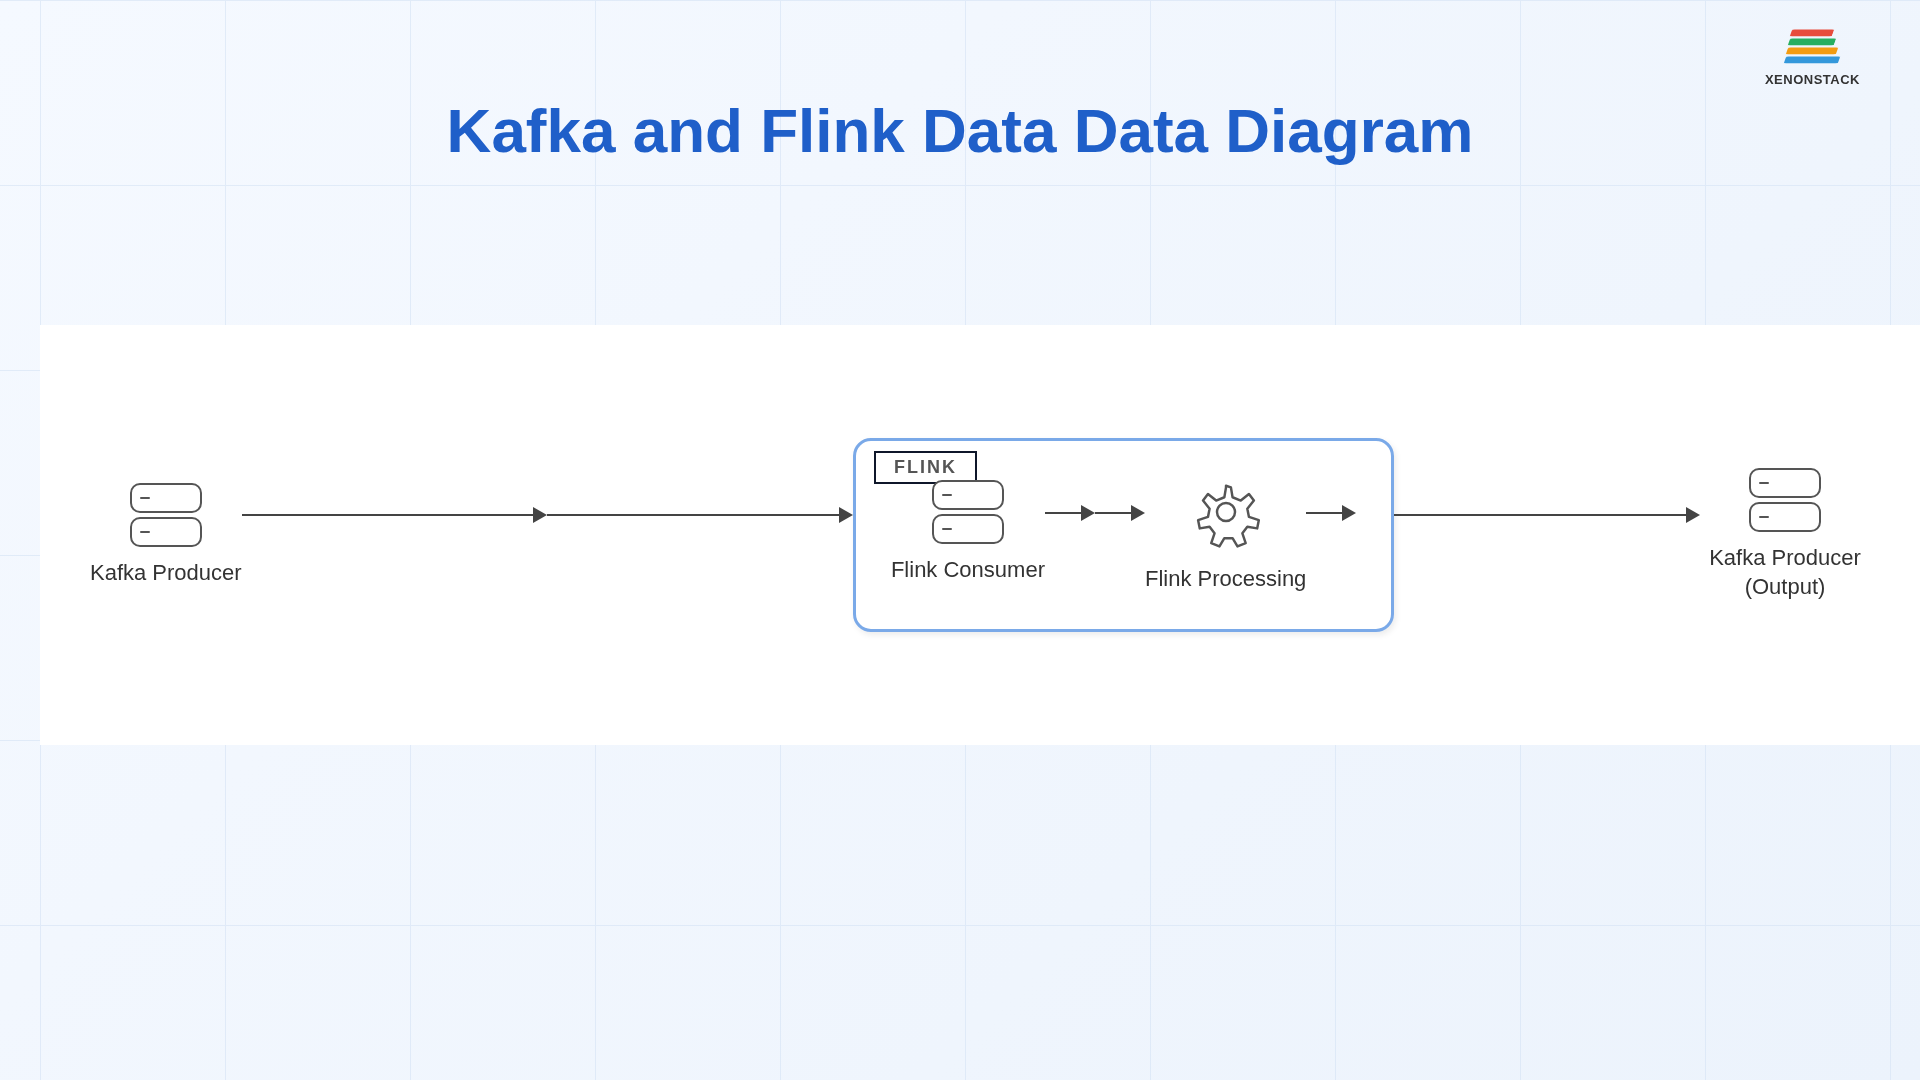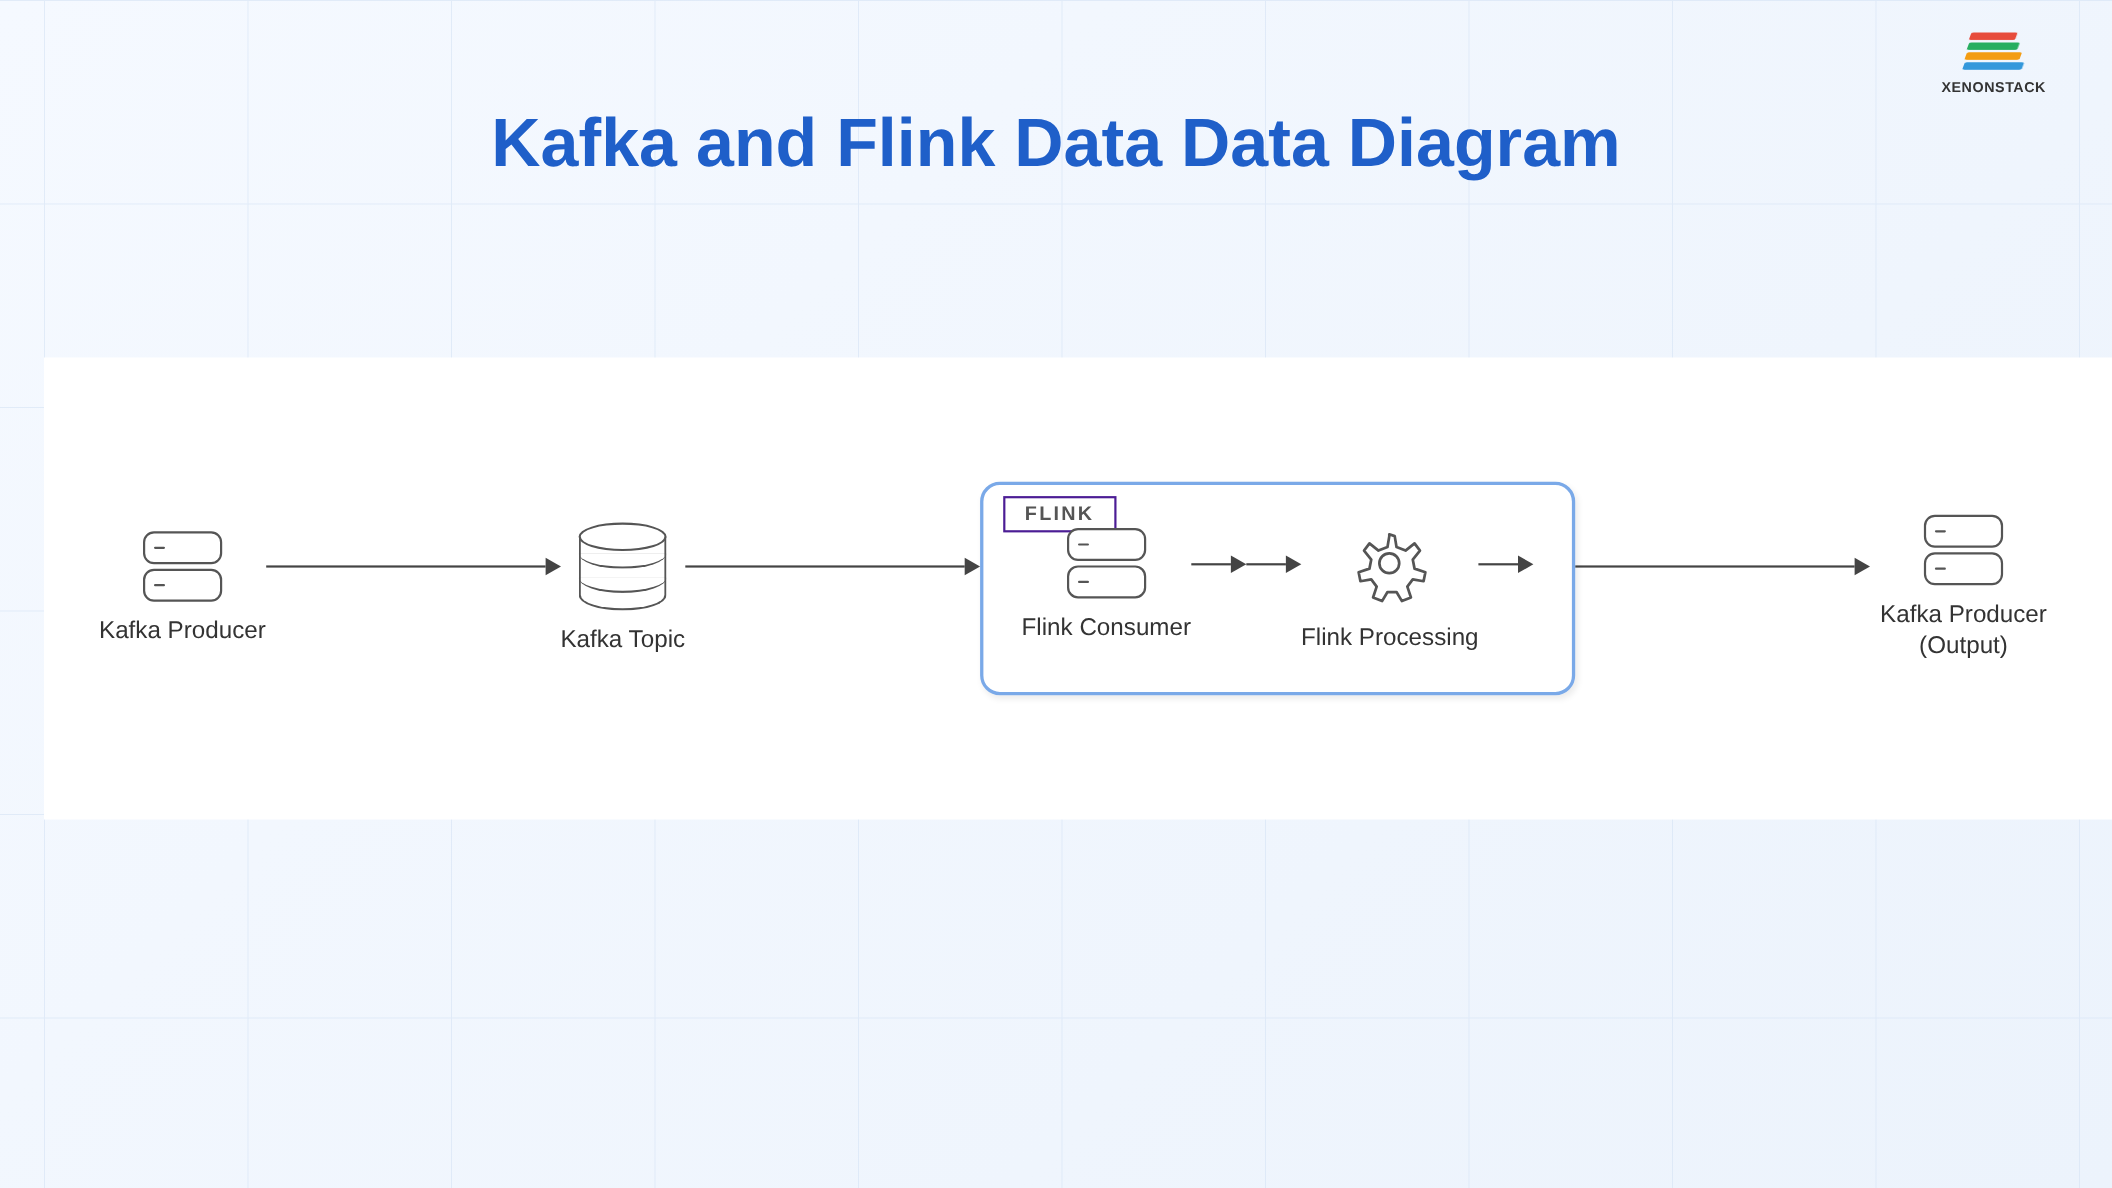--- a/index.html
+++ b/index.html
@@ -90,21 +90,21 @@
     }
 
     .flink-group {
       border: 3px solid #7aa9e8; border-radius: 18px;
       padding: 30px 35px 35px; position: relative;
       display: flex; align-items: center;
       box-shadow: 2px 3px 6px rgba(0,0,0,0.08);
     }
     .flink-tag {
       position: absolute; top: 10px; left: 18px;
-      border: 2px solid #4c1d95; background: #fff;
+      border: 2px solid #0f172a; background: #fff;
       padding: 4px 18px; font-size: 18px; font-weight: 600; color: #555;
       letter-spacing: 2px;
     }
   </style>
 </head>
 <body>
 
 <div class="grid-bg"></div>
 
 <div class="logo">
@@ -128,29 +128,20 @@
           <div class="server-box"></div>
       </div>
       <div class="node-label">Kafka Producer</div>
     </div>
 
     <div class="arrow">
         <div class="arrow-line"></div>
         <div class="arrow-head"></div>
       </div>
 
-    <div class="node">
-      <div class="db-icon">
-        <div class="db-body"></div>
-          <div class="db-top"></div>
-        <div class="db-band db-b1"></div>
-          <div class="db-band db-b2"></div>
-      </div>
-      <div class="node-label">Kafka Topic</div>
-    </div>
 
     <div class="arrow">
         <div class="arrow-line"></div>
         <div class="arrow-head"></div>
       </div>
 
     <div class="flink-group">
       <div class="flink-tag">FLINK</div>
 
       <div class="node">

